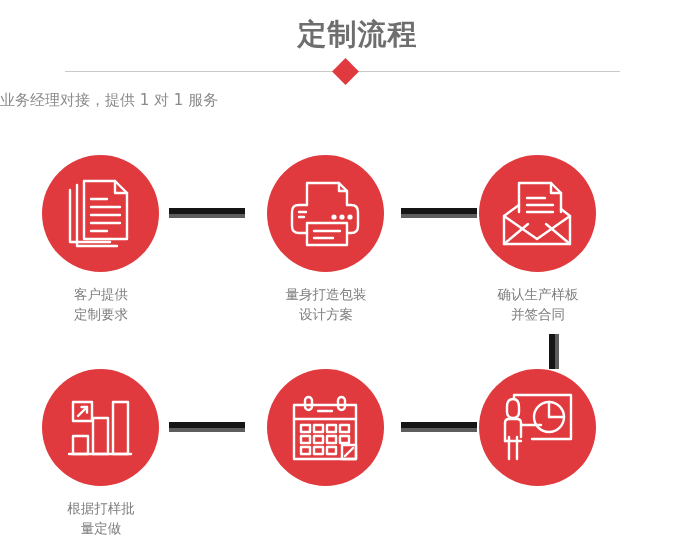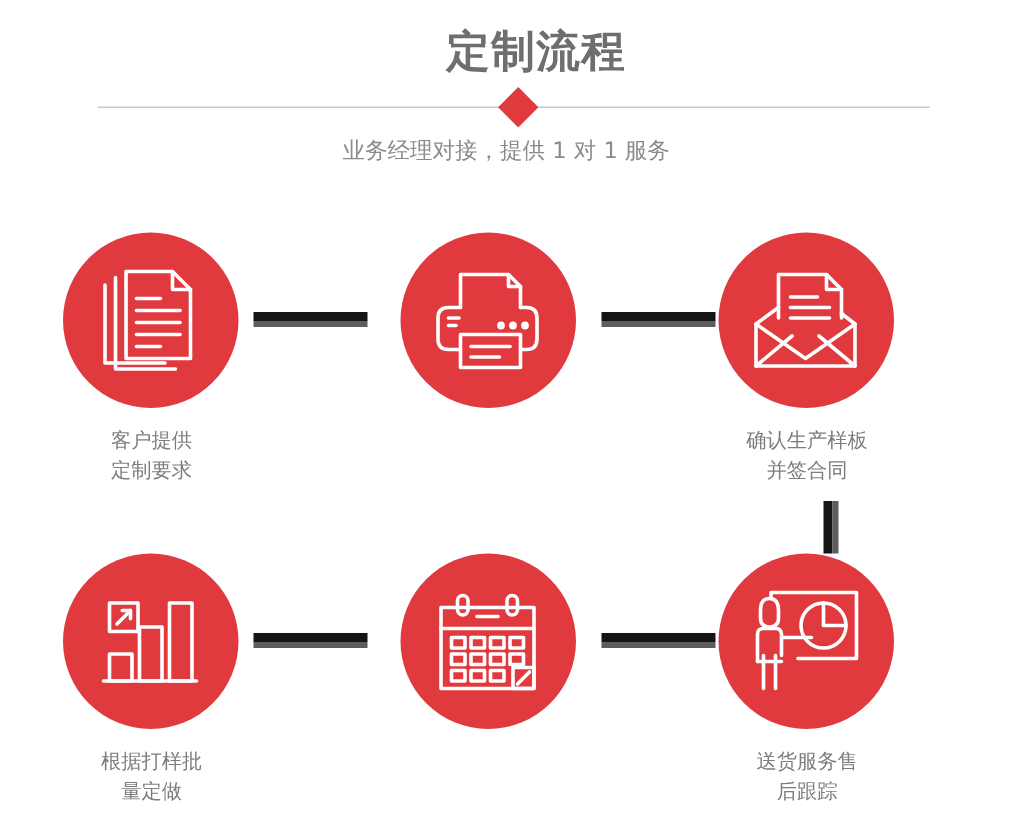--- a/index.html
+++ b/index.html
@@ -58,21 +58,21 @@
     width: 19px;
     height: 19px;
     background: #e03a3e;
     transform: rotate(45deg);
   }
   .subtitle {
     position: absolute;
     left: 0;
     top: 88px;
     width: 675px;
-    text-align: center;
+    text-align: left;
     font-size: 15px;
     color: #8a8a8a;
     line-height: 24px;
   }
 
   
   .flow {
     position: absolute;
     left: 0;
     top: 0;
@@ -239,20 +239,22 @@
           <path d="M9 36 L14 36"></path>
           <circle cx="44" cy="36" r="2.6" fill="#ffffff" stroke="none"></circle>
           <circle cx="52" cy="36" r="2.6" fill="#ffffff" stroke="none"></circle>
           <circle cx="60" cy="36" r="2.6" fill="#ffffff" stroke="none"></circle>
           <path d="M17 42 L57 42 L57 64 L17 64 Z"></path>
           <path d="M24 50 L50 50"></path>
           <path d="M24 57 L43 57"></path>
         </svg>
       </span>
     </div>
+    <div class="node-label">量身打造包装
+设计方案</div>
   </div>
 
   <div class="node r1 c3">
     <div class="circle">
       <span>
         <svg width="72" height="66" viewBox="0 0 72 66" fill="none" stroke="#ffffff" stroke-width="2.4" stroke-linejoin="round" stroke-linecap="round">
           <path d="M18 31 L18 2 L50 2 L60 12 L60 31"></path>
           <path d="M50 2 L50 12 L60 12"></path>
           <path d="M26 17 L44 17"></path>
           <path d="M26 24 L52 24"></path>
@@ -324,17 +326,15 @@
           <path d="M6 14 Q6 6 12 6 Q18 6 18 14 L18 19 Q18 25 12 25 Q6 25 6 19 Z"></path>
           <path d="M4 30 Q4 26 8 26 L16 26 Q20 26 20 30 L20 44"></path>
           <path d="M20 32 L40 32"></path>
           <path d="M4 30 L4 48"></path>
           <path d="M8 44 L8 66"></path>
           <path d="M16 44 L16 66"></path>
           <path d="M4 48 L20 48"></path>
         </svg>
       </span>
     </div>
-    <div class="node-label">送货服务售
-后跟踪</div>
   </div>
 
 </div>
 
 </body></html>

